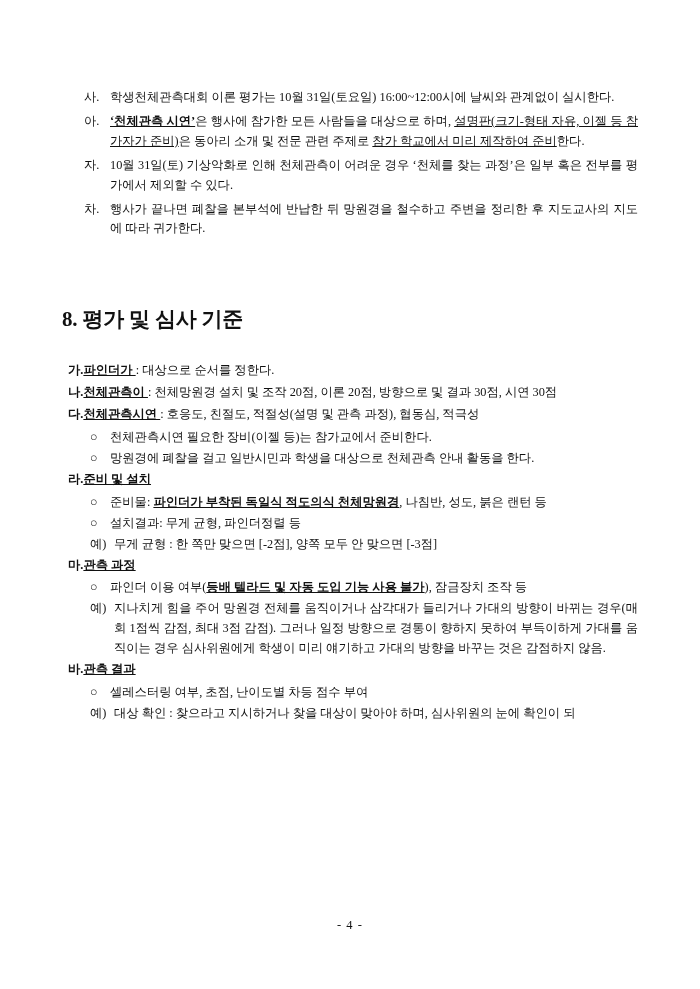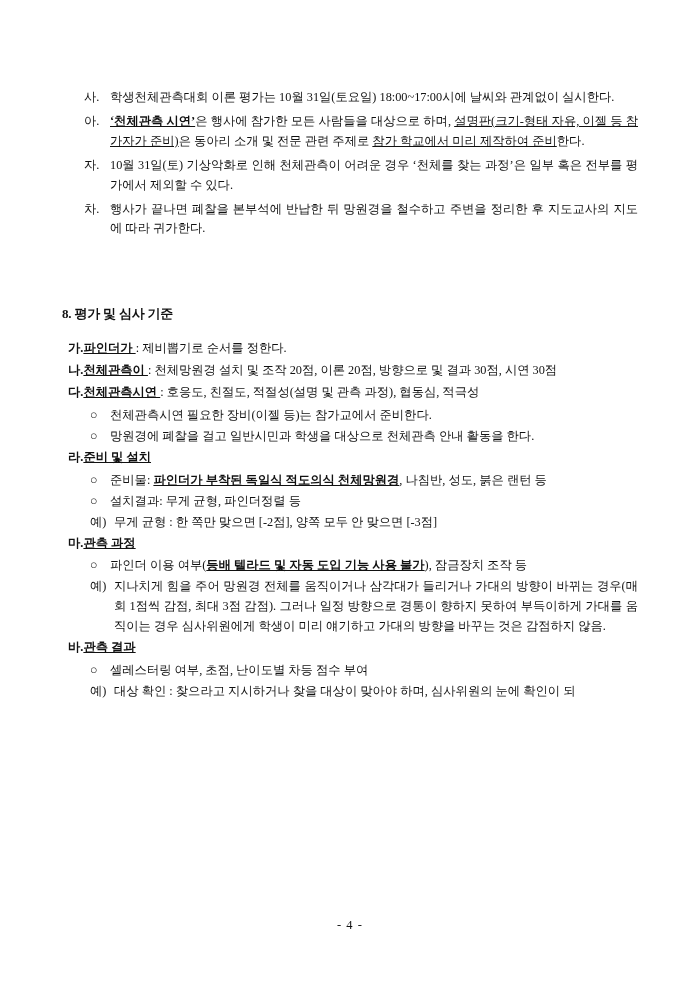--- a/index.html
+++ b/index.html
@@ -45,24 +45,24 @@
   .u { text-decoration: underline; }
   .b { font-weight: bold; text-decoration: underline; }
 
   
   .top-list { margin-left: 22px; }
   .top-list .item { margin-bottom: 4px; }
   .top-list .marker { width: 26px; font-weight: normal; }
 
   
   .section-heading {
-    font-size: 13px;
+    font-size: 21px;
     font-weight: bold;
     margin-top: 66px;
-    margin-bottom: 16px;
+    margin-bottom: 28px;
     letter-spacing: -0.2px;
   }
 
   
   .main-list { margin-left: 6px; }
 
   .sub-list { margin-top: 3px; }
   .sub-item {
     display: flex;
     align-items: flex-start;
@@ -90,21 +90,21 @@
   }
 </style>
 </head>
 <body>
 
 <div class="page">
 
   <div class="top-list">
       <div class="item">
         <div class="marker">사.</div>
-        <div class="body-text"><span>학생천체관측대회 이론 평가는 10월 31일(토요일) 18:00~17:00시에 날씨와 관계없이 실시한다.</span></div>
+        <div class="body-text"><span>학생천체관측대회 이론 평가는 10월 31일(토요일) 16:00~12:00시에 날씨와 관계없이 실시한다.</span></div>
       </div>
       <div class="item">
         <div class="marker">아.</div>
         <div class="body-text"><span class="b">‘천체관측 시연’</span><span>은 행사에 참가한 모든 사람들을 대상으로 하며, </span><span class="u">설명판(크기-형태 자유, 이젤 등 참가자가 준비)</span><span>은 동아리 소개 및 전문 관련 주제로 </span><span class="u">참가 학교에서 미리 제작하여 준비</span><span>한다.</span></div>
       </div>
       <div class="item">
         <div class="marker">자.</div>
         <div class="body-text"><span>10월 31일(토) 기상악화로 인해 천체관측이 어려운 경우 ‘천체를 찾는 과정’은 일부 혹은 전부를 평가에서 제외할 수 있다.</span></div>
       </div>
       <div class="item">
@@ -112,21 +112,21 @@
         <div class="body-text"><span>행사가 끝나면 폐찰을 본부석에 반납한 뒤 망원경을 철수하고 주변을 정리한 후 지도교사의 지도에 따라 귀가한다.</span></div>
       </div>
     </div>
 
   <div class="section-heading">8. 평가 및 심사 기준</div>
 
   <div class="main-list">
       <div>
         <div class="item">
           <div class="marker">가.</div>
-          <div class="body-text"><span class="b">파인더가 </span><span>: 제비뽑기로 순서를 정한다.</span></div>
+          <div class="body-text"><span class="b">파인더가 </span><span>: 대상으로 순서를 정한다.</span></div>
         </div>
       </div>
       <div>
         <div class="item">
           <div class="marker">나.</div>
           <div class="body-text"><span class="b">천체관측이 </span><span>: 천체망원경 설치 및 조작 20점, 이론 20점, 방향으로 및 결과 30점, 시연 30점</span></div>
         </div>
       </div>
       <div>
         <div class="item">

